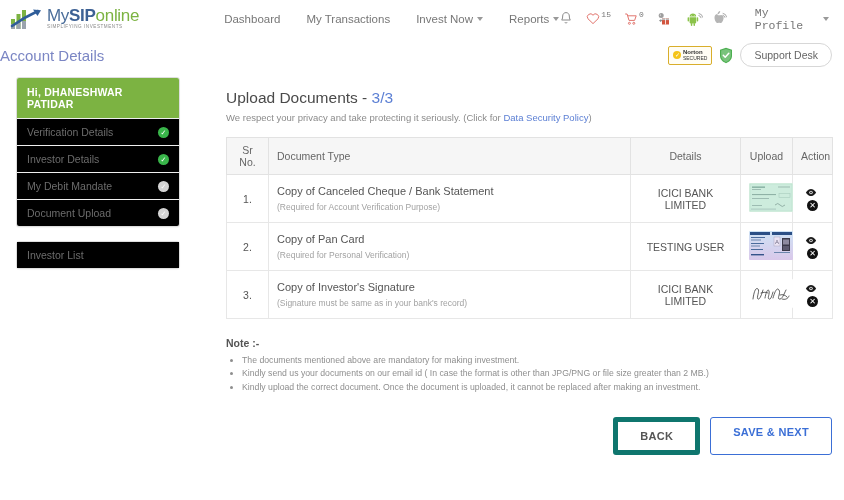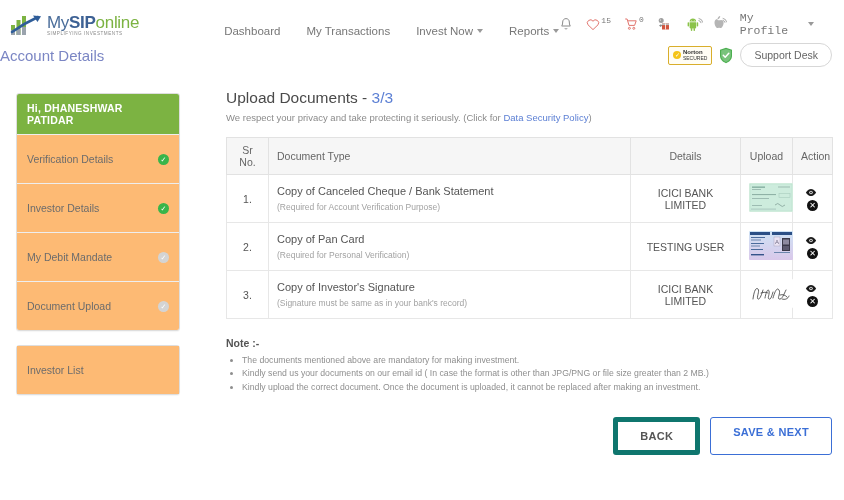--- a/index.html
+++ b/index.html
@@ -9,39 +9,39 @@
     font-family:"Liberation Sans","DejaVu Sans",sans-serif;
     font-size:11px;color:#555;
     -webkit-font-smoothing:antialiased;
   }
   .page{position:relative;width:844px;height:500px;background:#fff;}
 
   
   .topbar{
     position:absolute;left:0;top:0;width:736px;height:37px;
     background:#ffffff;border-bottom:4px solid #ef4444;
-    display:flex;align-items:flex-end;
+    display:flex;align-items:center;
   }
   .logo-wrap{display:flex;align-items:center;margin-left:10px;width:130px;}
   .logo-mark{width:34px;height:24px;position:relative;margin-right:3px;flex:none;}
   .logo-text{line-height:1;}
   .logo-main{font-size:17px;letter-spacing:-.3px;}
   .logo-my{color:#4a6d9a;font-weight:400;}
   .logo-sip{color:#3d6194;font-weight:700;}
   .logo-online{color:#7cb342;font-weight:400;}
   .logo-sub{font-size:4.6px;letter-spacing:.55px;color:#8a8a8a;margin-top:1px;white-space:nowrap;}
 
   .nav-center{display:flex;align-items:center;gap:26px;margin-left:85px;}
   .nav-item{color:#777;font-size:11.5px;cursor:pointer;white-space:nowrap;display:flex;align-items:center;gap:4px;}
   .caret{display:inline-block;width:0;height:0;border-left:3.5px solid transparent;border-right:3.5px solid transparent;border-top:4px solid #999;}
 
   .nav-right{display:flex;align-items:center;gap:13px;margin-left:auto;margin-right:12px;font-family:Liberation Mono, monospace;}
   .icon-badge{position:relative;display:flex;align-items:flex-start;}
   .badge-num{font-size:8px;color:#777;margin-left:1px;margin-top:-2px;}
-  .profile{color:#777;font-size:11.5px;display:flex;align-items:center;gap:20px;cursor:pointer;}
+  .profile{color:#777;font-size:11.5px;display:flex;align-items:center;gap:20px;cursor:pointer;margin-left:15px;}
 
   
   .titlebar{
     position:absolute;left:0;top:37px;width:844px;height:36px;
     background:#fff;border-bottom:1px solid #ededed;
     display:flex;align-items:center;
   }
   .page-title{font-size:15px;color:#7b86c4;font-weight:400;}
   .title-right{margin-left:auto;margin-right:12px;display:flex;align-items:center;gap:7px;}
   .norton{width:42px;height:17px;border:1px solid #d9ae2b;border-radius:2px;background:#fffdf4;
@@ -53,26 +53,26 @@
   .greenshield{width:14px;height:17px;}
   .support-desk{
     border:1px solid #d7d7d7;border-radius:13px;background:#fff;
     padding:5px 13px;font-size:10.5px;color:#666;cursor:pointer;white-space:nowrap;
   }
 
   
   .body-area{position:absolute;left:0;top:73px;width:844px;height:427px;background:#fff;}
 
   
-  .sidebar{position:absolute;left:16px;top:20px;width:164px;}
+  .sidebar{position:absolute;left:16px;top:4px;width:164px;}
   .side-card{border:1px solid #dedede;border-radius:3px;background:#fff;overflow:hidden;
              box-shadow:0 1px 1px rgba(0,0,0,.04);}
   .side-head{background:#7cb342;color:#fff;font-size:10.5px;font-weight:700;padding:8px 10px;letter-spacing:.2px;}
-  .side-item{display:flex;align-items:center;padding:18px 10px;border-top:1px solid #eee;
-             font-size:10.5px;color:#6c6c6c;cursor:pointer;background:#fdba74;}
+  .side-item{display:flex;align-items:center;padding:7px 10px;border-top:1px solid #eee;
+             font-size:10.5px;color:#6c6c6c;cursor:pointer;background:#000000;}
   .side-item:first-of-type{border-top:none;}
   .side-item .lbl{flex:1;}
   .chk{width:11px;height:11px;border-radius:50%;display:flex;align-items:center;justify-content:center;
        font-size:7px;color:#fff;line-height:1;flex:none;}
   .chk.done{background:#39b54a;}
   .chk.pending{background:#d4d4d4;}
   .side-card2{margin-top:14px;border:1px solid #dedede;border-radius:3px;background:#fff;
               box-shadow:0 1px 1px rgba(0,0,0,.04);}
   .side-card2 .side-item{border-top:none;}
 

